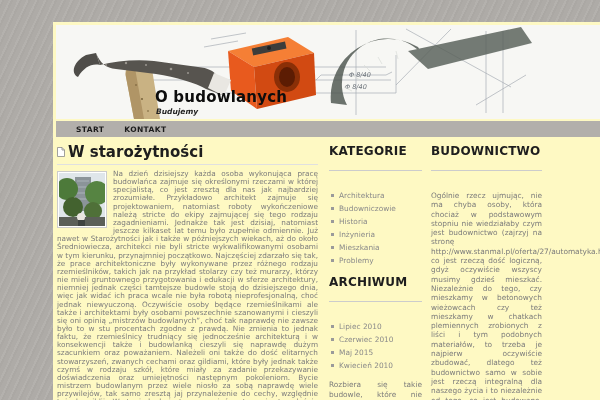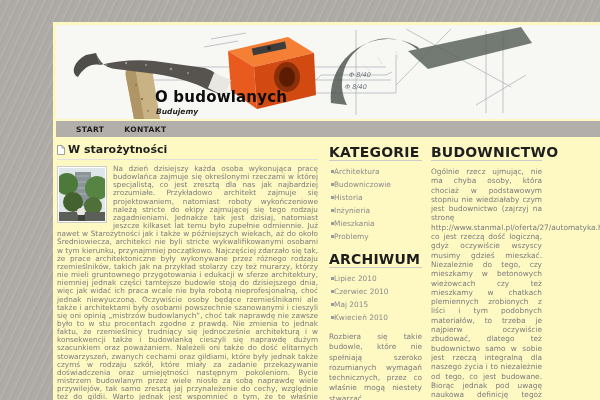--- a/index.html
+++ b/index.html
@@ -29,41 +29,41 @@
   .nav {
     margin:2px 3px 0 3px; height:16px; background:#b2afab;
     display:flex; align-items:center; gap:20px; padding-left:20px;
   }
   .nav a { font-size:7.5px; font-weight:bold; color:#1b1b1b; text-decoration:none; letter-spacing:0.4px; }
   
   .content { display:flex; padding:6px 4px 0 4px; }
   .main { width:261px; margin-right:11px; flex:none; }
   .post-title {
     display:flex; align-items:center; gap:3px;
-    font-size:11px; font-weight:bold; color:#1e1e1e;
+    font-size:15px; font-weight:bold; color:#1e1e1e;
     padding-bottom:3px; border-bottom:1px solid #e0e0e0; margin-bottom:5px;
   }
   .doc-icon { flex:none; display:inline-block; }
   .post-body {
     font-size:7.3px; line-height:8.15px; color:#7b7b7b; text-align:justify;
   }
   .post-thumb {
     float:left; width:50px; height:57px; margin:1px 6px 2px 0;
     border:1px solid #cccccc; background:#fff; padding:1px;
   }
   .post-thumb svg { display:block; }
   
   .sidebar-mid { width:93px; margin-right:9px; flex:none; }
   .sidebar-right { width:111px; flex:none; }
   .sb-heading {
-    font-size:14px; font-weight:bold; color:#1e1e1e; letter-spacing:0.2px;
-    border-bottom:1px solid #cccccc; padding-bottom:0; margin:1px 0 6px 0;
+    font-size:12px; font-weight:bold; color:#1e1e1e; letter-spacing:0.2px;
+    border-bottom:1px solid #cccccc; padding-bottom:12px; margin:1px 0 20px 0;
   }
   .sb-list { list-style:none; margin:0 0 10px 0; }
-  .sb-list li { display:flex; align-items:center; margin-bottom:4px; padding-left:2px; }
+  .sb-list li { display:flex; align-items:center; gap:5px; margin-bottom:4px; padding-left:2px; }
   .bullet { width:3px; height:3px; background:#9a9a9a; flex:none; }
   .sb-list a { font-size:7.4px; color:#8a8a8a; text-decoration:none; }
   .sb-note { font-size:7.4px; line-height:10.3px; color:#7b7b7b; text-align:justify; }
   .sb-text { font-size:7.4px; line-height:9.3px; color:#7b7b7b; text-align:justify; }
 </style>
 </head>
 <body>
 
 <div class="page">
 

